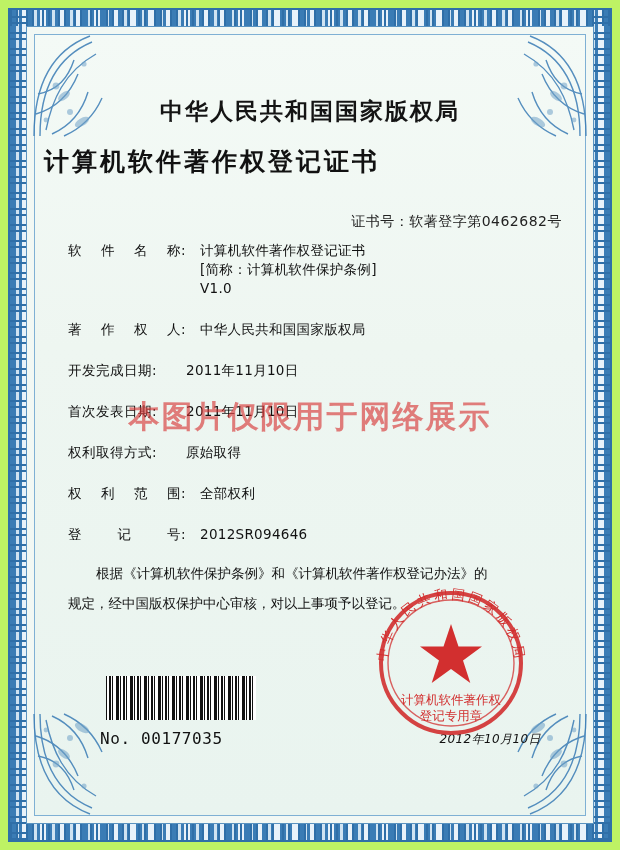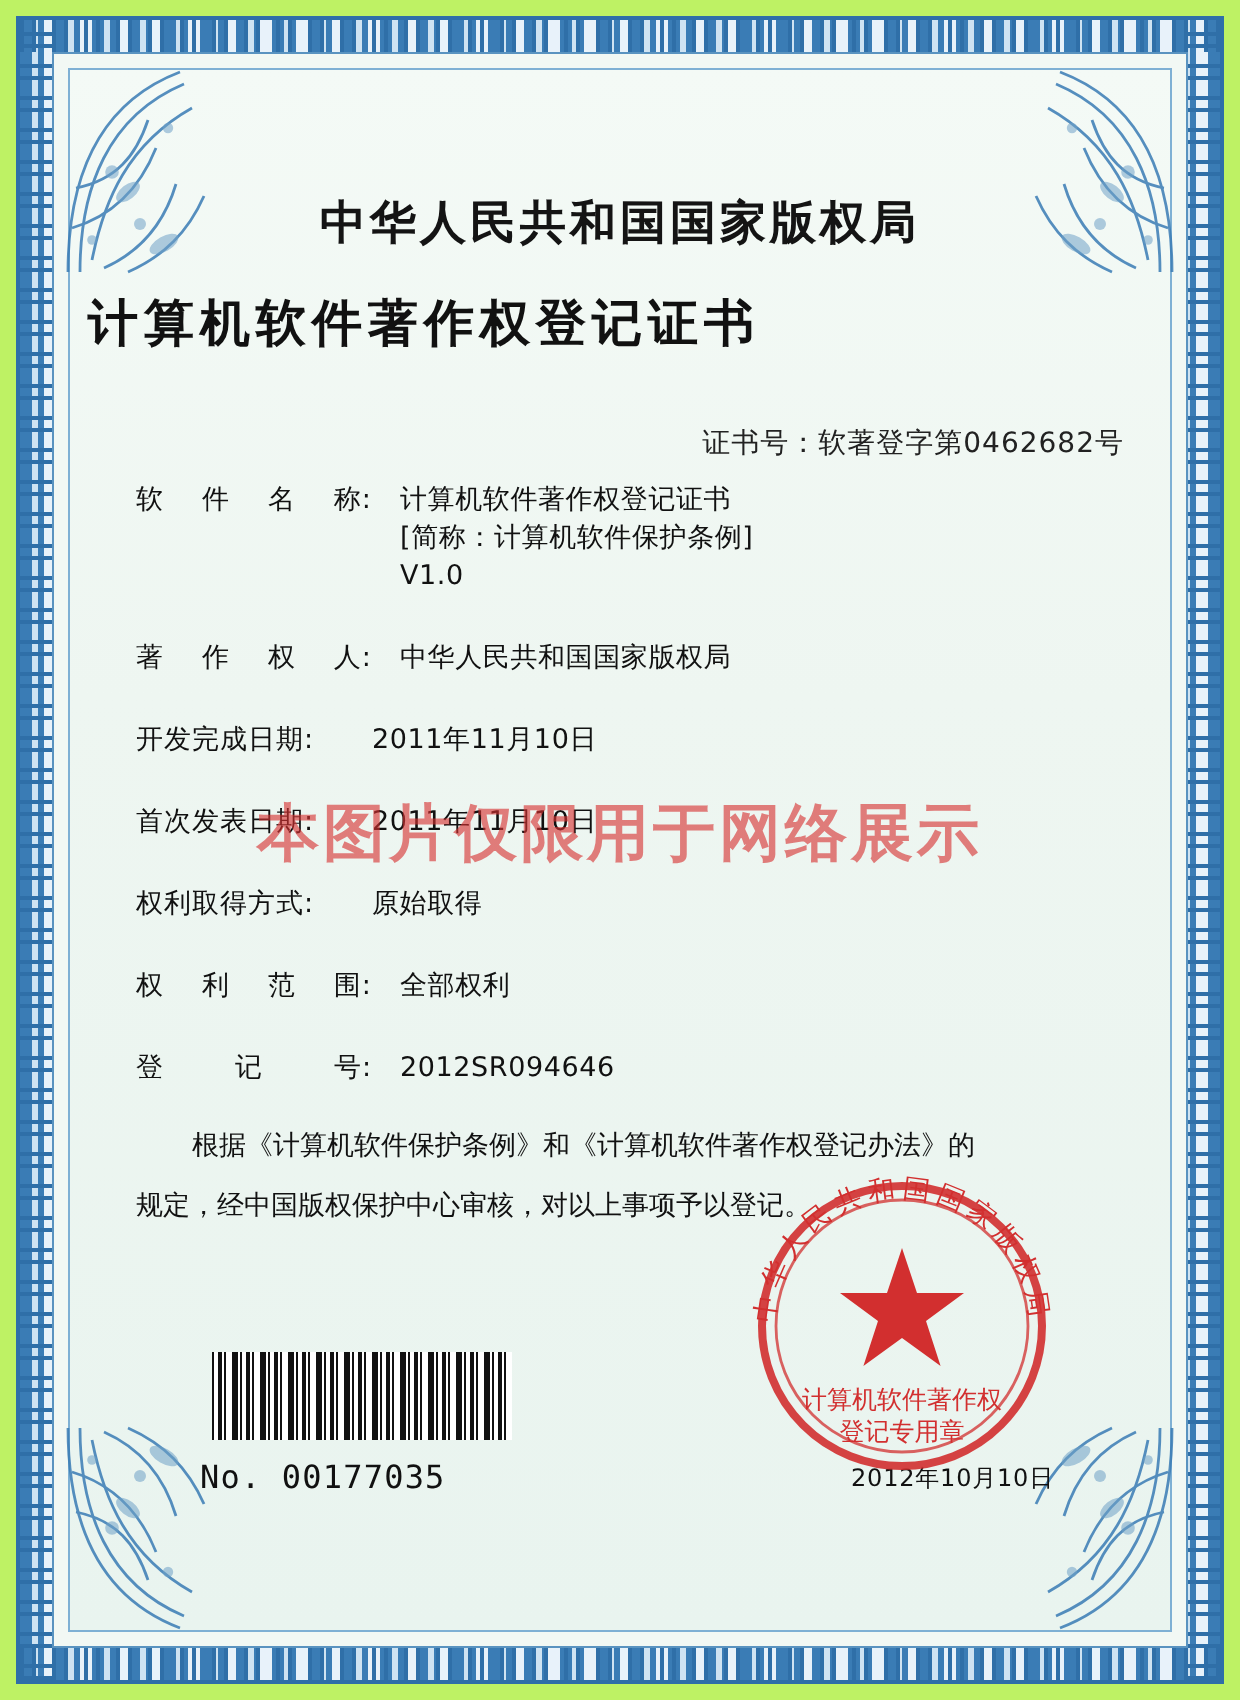--- a/index.html
+++ b/index.html
@@ -175,25 +175,26 @@
     left: 56px;
     bottom: 58px;
     font-size: 16px;
     letter-spacing: 0.6px;
     color: #111;
     font-family: "DejaVu Sans Mono", "Liberation Mono", monospace;
   }
 
   .issue-date {
     position: absolute;
-    right: 49px;
+    right: 35px;
     bottom: 58px;
     font-size: 12px;
     color: #111;
     letter-spacing: 0.4px;
+    font-style: italic;
   }
 
   
   .seal {
     position: absolute;
     right: 42px;
     bottom: 60px;
     width: 166px;
     height: 166px;
     pointer-events: none;

